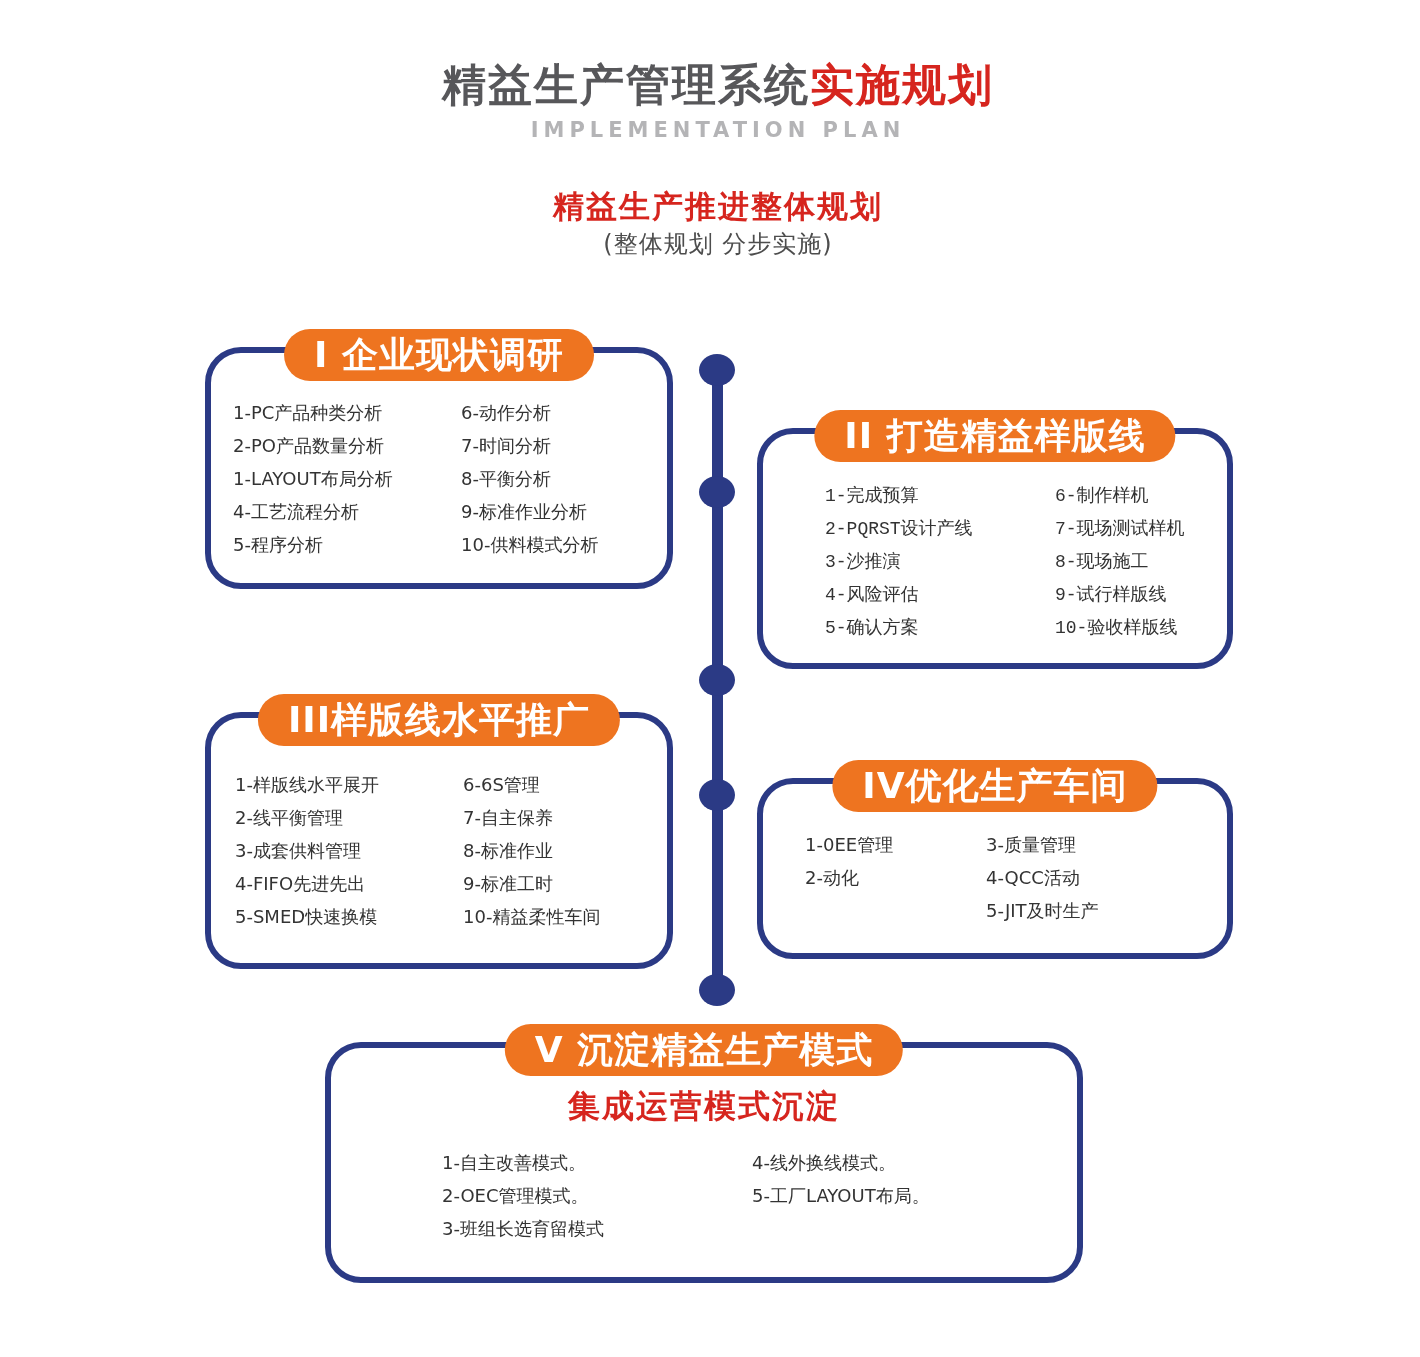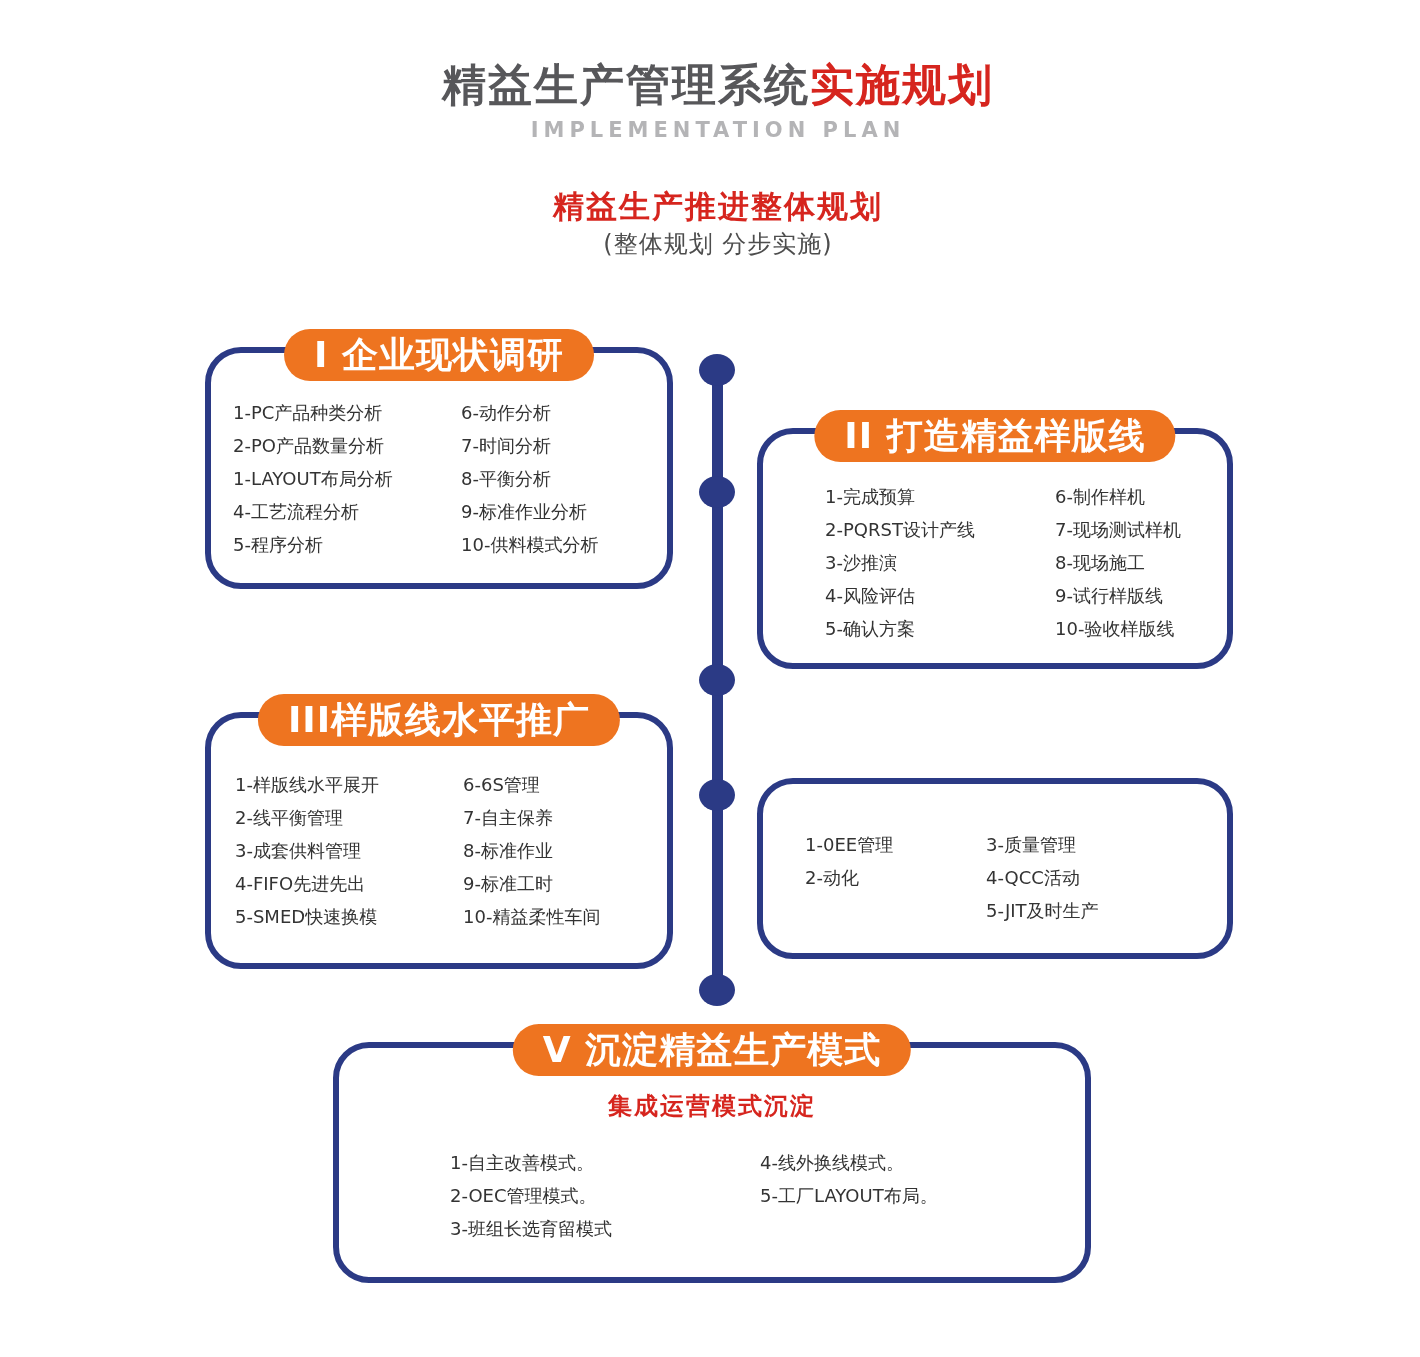--- a/index.html
+++ b/index.html
@@ -29,42 +29,42 @@
   .tl-line{position:absolute;left:712px;top:370px;width:11px;height:620px;background:var(--navy);border-radius:6px;}
   .tl-dot{position:absolute;width:36px;height:32px;border-radius:50%;background:var(--navy);left:699px;}
   .dot1{top:354px;} .dot2{top:476px;} .dot3{top:664px;} .dot4{top:779px;} .dot5{top:974px;}
 
   
   .panel{position:absolute;background:#fff;border:6px solid var(--navy);border-radius:36px;}
   .panel1{left:205px;top:347px;width:468px;height:242px;}
   .panel2{left:757px;top:428px;width:476px;height:241px;padding-left:35px;}
   .panel3{left:205px;top:712px;width:468px;height:257px;}
   .panel4{left:757px;top:778px;width:476px;height:181px;}
-  .panel5{left:333px;top:1042px;width:758px;height:241px;}
+  .panel5{left:325px;top:1042px;width:758px;height:241px;}
 
   .badge{
     position:absolute;top:-24px;left:50%;transform:translateX(-50%);
     background:var(--orange);color:#fff;font-size:36px;font-weight:700;
     height:52px;line-height:52px;padding:0 30px;border-radius:30px;
     white-space:nowrap;letter-spacing:1px;
   }
 
   .cols{display:flex;}
   ul.col{list-style:none;}
   ul.col li{font-size:18px;line-height:33px;font-weight:500;color:var(--text);white-space:nowrap;}
 
   .panel1 .cols{margin:43px 0 0 22px;} .panel1 .col-l{width:228px;}
-  .panel2 .cols{margin:46px 0 0 27px;} .panel2 .col-l{width:230px;}
+  .panel2 .cols{margin:46px 0 0 27px;font-family:Liberation Mono, monospace;} .panel2 .col-l{width:230px;}
   .panel3 .cols{margin:50px 0 0 24px;} .panel3 .col-l{width:228px;}
   .panel4 .cols{margin:44px 0 0 42px;} .panel4 .col-l{width:181px;}
   .panel5 .cols{margin:20px 0 0 111px;} .panel5 .col-l{width:310px;}
 
   .panel5-heading{
     margin-top:38px;width:100%;text-align:center;
-    font-size:24px;font-weight:700;letter-spacing:2px;color:var(--red);line-height:40px;
+    font-size:32px;font-weight:700;letter-spacing:2px;color:var(--red);line-height:40px;
   }
 </style>
 </head>
 <body>
 
 <div class="canvas">
 
   <div class="header">
     <h1 class="main-title"><span>精益生产管理系统</span><span class="accent">实施规划</span></h1>
     <div class="en-subtitle">IMPLEMENTATION PLAN</div>
@@ -133,20 +133,21 @@
         <li>6-6S管理</li>
         <li>7-自主保养</li>
         <li>8-标准作业</li>
         <li>9-标准工时</li>
         <li>10-精益柔性车间</li>
       </ul>
     </div>
   </section>
 
   <section class="panel panel4">
+    <div class="badge">IV优化生产车间</div>
     <div class="cols">
       <ul class="col col-l">
         <li>1-0EE管理</li>
         <li>2-动化</li>
       </ul>
       <ul class="col col-r">
         <li>3-质量管理</li>
         <li>4-QCC活动</li>
         <li>5-JIT及时生产</li>
       </ul>

